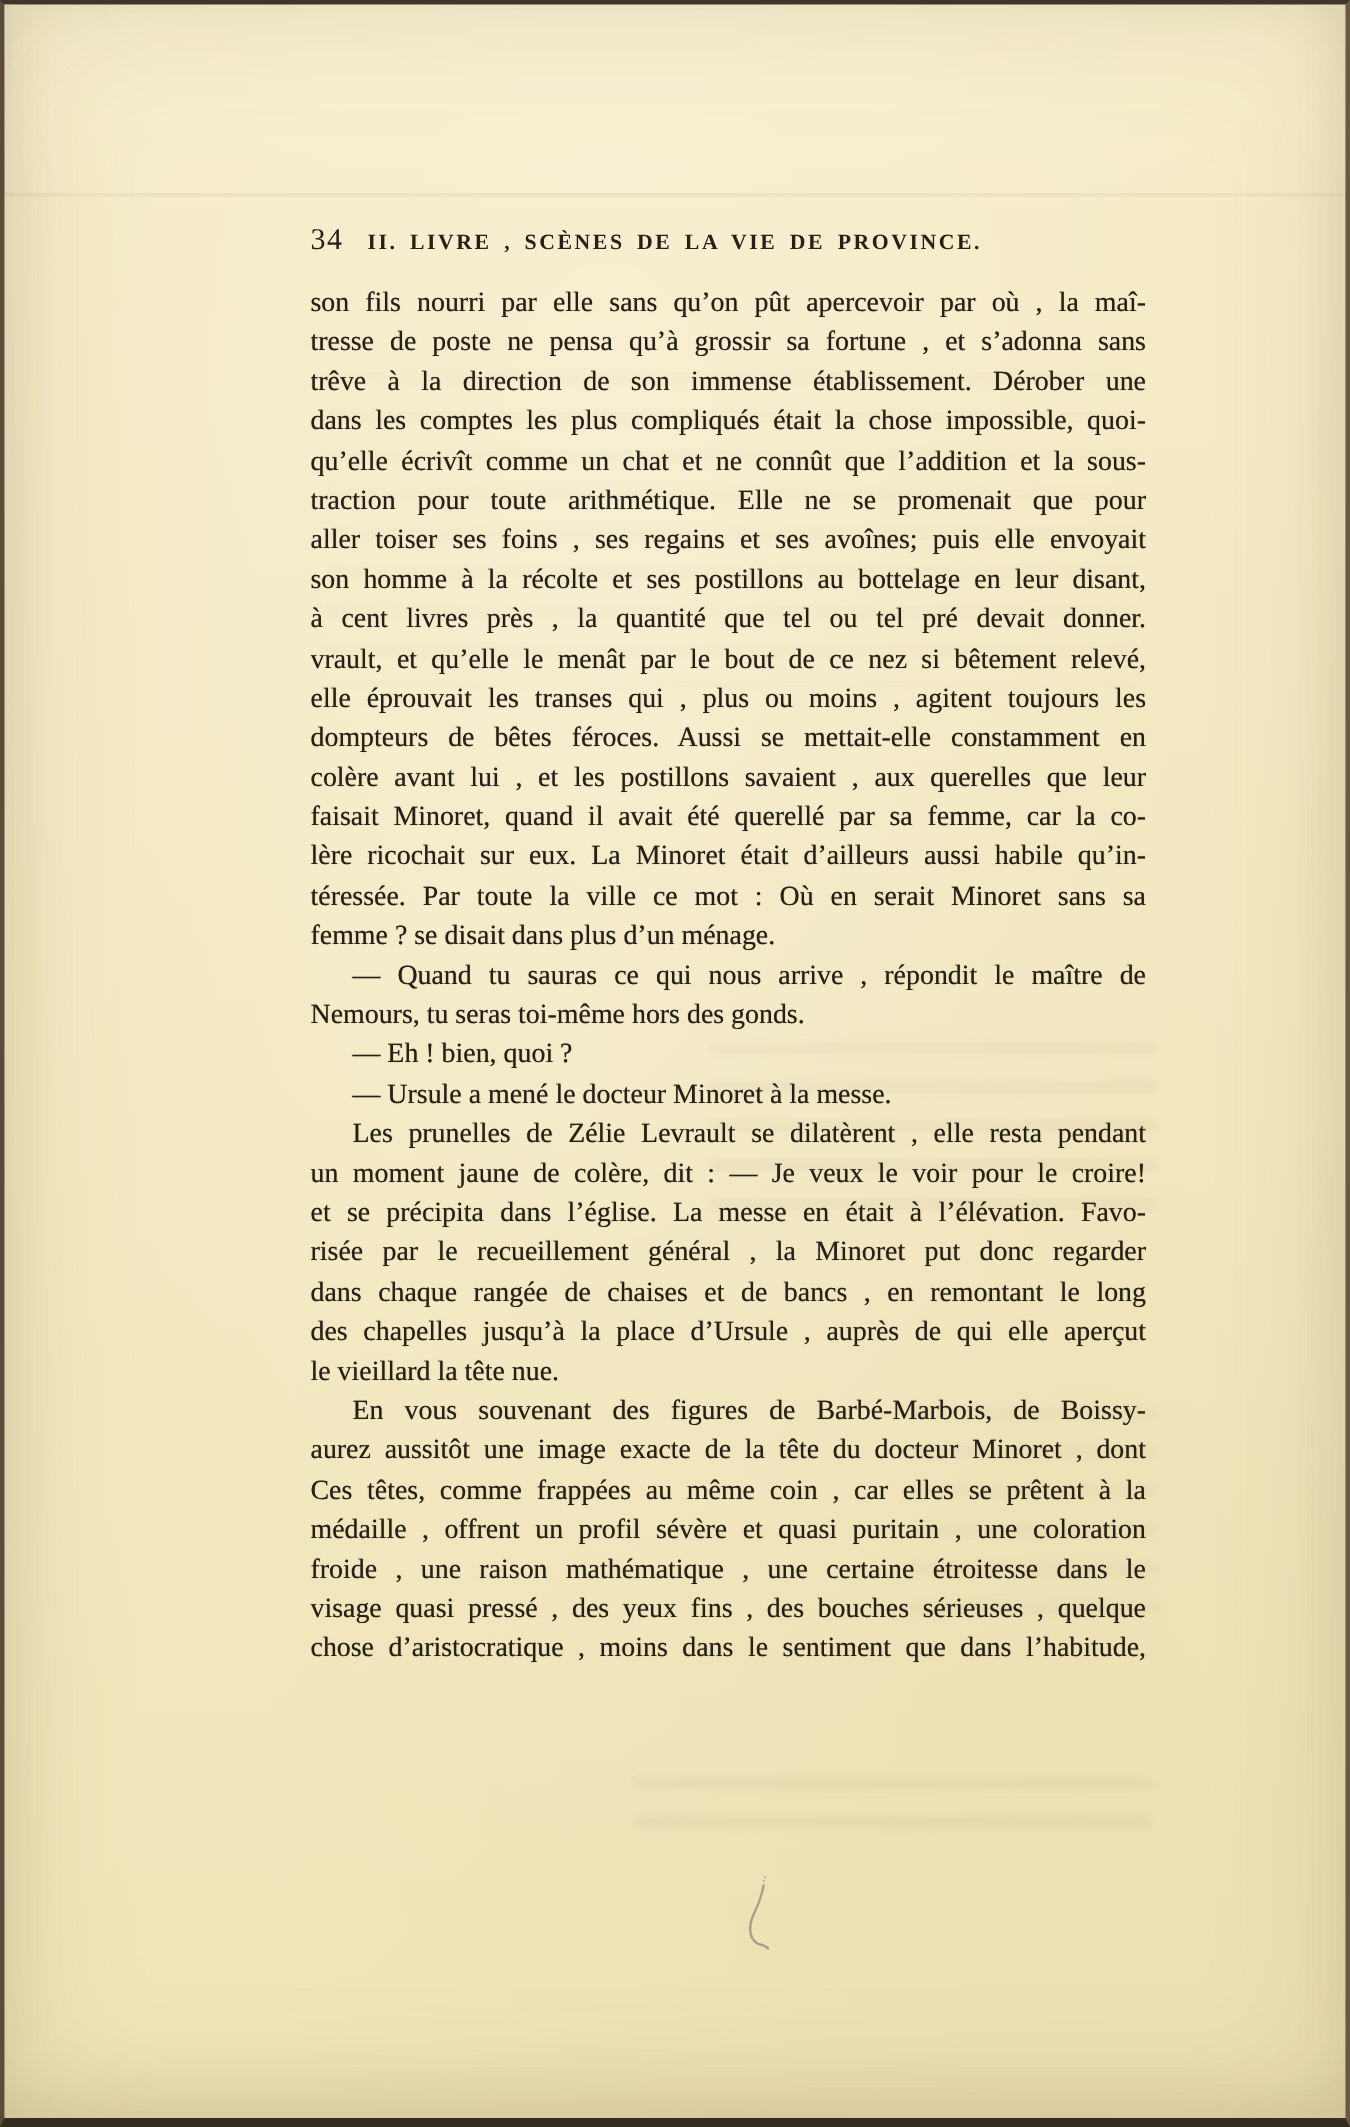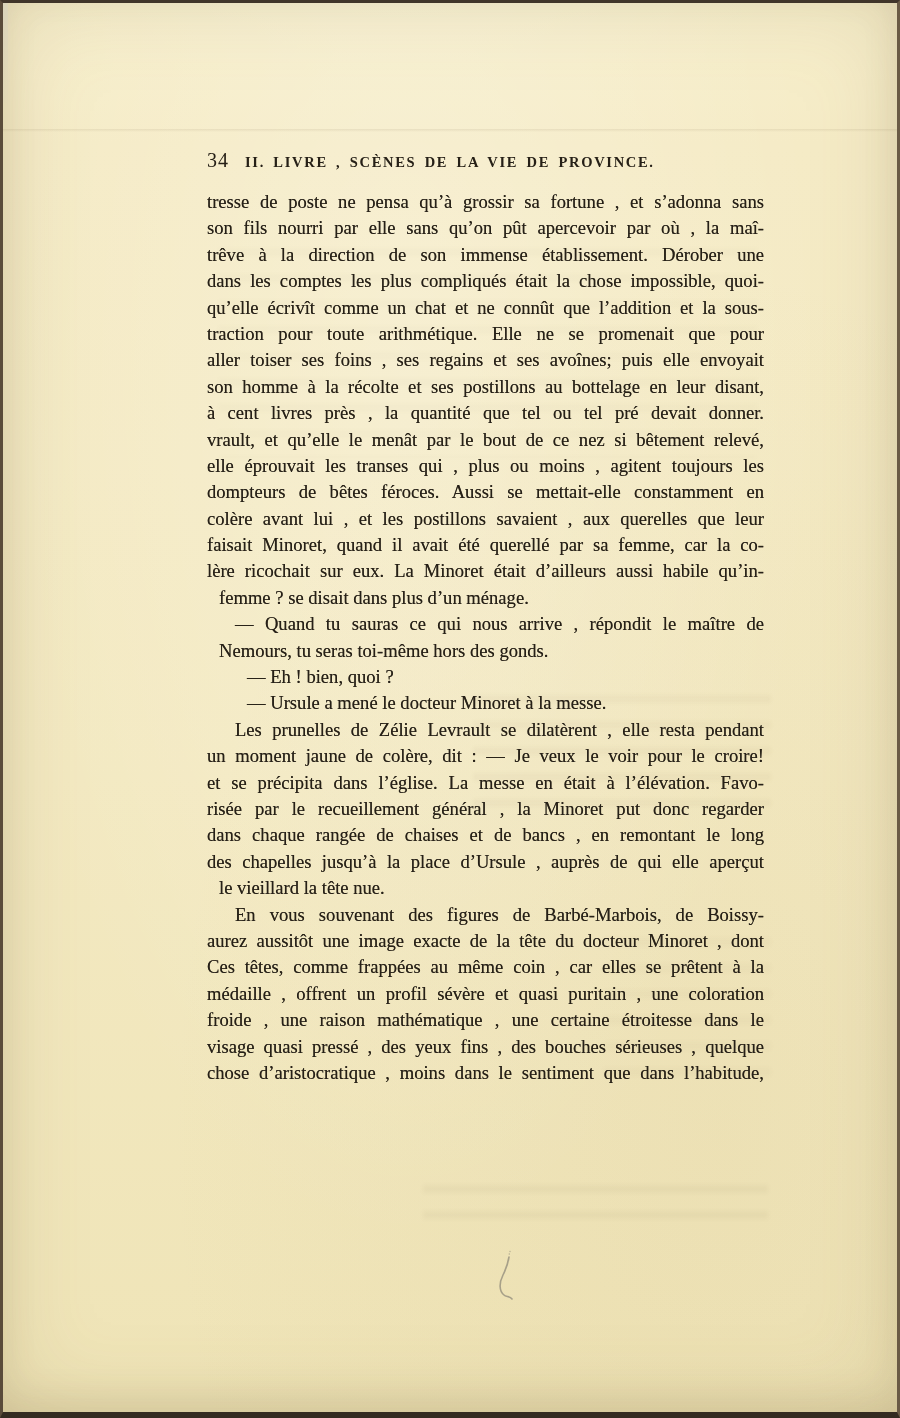--- a/index.html
+++ b/index.html
@@ -69,21 +69,21 @@
     font-size:18.6px;line-height:26.4px;
     color:var(--ink-solid,#262017);
     text-shadow:0 0 .5px rgba(38,32,23,.65);
   }
   .line{
     height:26.4px;overflow:hidden;
     text-align:justify;
     text-align-last:justify;
     white-space:normal;
   }
-  .line.endline{text-align-last:left;margin-left:12px;}
+  .line.endline{text-align-last:left;}
   .line.indent{text-indent:28px;}
   .ghost{
     position:absolute;
     background:repeating-linear-gradient(180deg,
       rgba(110,95,60,.10) 0px, rgba(110,95,60,.10) 8px,
       transparent 8px, transparent 26px);
     filter:blur(2px);
     opacity:.45;
     pointer-events:none;
   }
@@ -108,35 +108,36 @@
   <div class="ghost g1"></div>
   <div class="ghost g2"></div>
   <div class="ghost g3"></div>
 
   <div class="header-row">
     <span class="page-number">34</span>
     <span class="running-header">II. LIVRE , SCÈNES DE LA VIE DE PROVINCE.</span>
   </div>
 
   <div class="text-block" id="text-block">
+      <div class="line">son fils nourri par elle sans qu’on pût apercevoir par où , la maî-</div>
       <div class="line">tresse de poste ne pensa qu’à grossir sa fortune , et s’adonna sans</div>
-      <div class="line">son fils nourri par elle sans qu’on pût apercevoir par où , la maî-</div>
       <div class="line">trêve à la direction de son immense établissement. Dérober une</div>
       <div class="line">dans les comptes les plus compliqués était la chose impossible, quoi-</div>
       <div class="line">qu’elle écrivît comme un chat et ne connût que l’addition et la sous-</div>
       <div class="line">traction pour toute arithmétique. Elle ne se promenait que pour</div>
       <div class="line">aller toiser ses foins , ses regains et ses avoînes; puis elle envoyait</div>
       <div class="line">son homme à la récolte et ses postillons au bottelage en leur disant,</div>
       <div class="line">à cent livres près , la quantité que tel ou tel pré devait donner.</div>
       <div class="line">vrault, et qu’elle le menât par le bout de ce nez si bêtement relevé,</div>
       <div class="line">elle éprouvait les transes qui , plus ou moins , agitent toujours les</div>
       <div class="line">dompteurs de bêtes féroces. Aussi se mettait-elle constamment en</div>
       <div class="line">colère avant lui , et les postillons savaient , aux querelles que leur</div>
       <div class="line">faisait Minoret, quand il avait été querellé par sa femme, car la co-</div>
       <div class="line">lère ricochait sur eux. La Minoret était d’ailleurs aussi habile qu’in-</div>
+      <div class="line">téressée. Par toute la ville ce mot : Où en serait Minoret sans sa</div>
       <div class="line endline">femme ? se disait dans plus d’un ménage.</div>
       <div class="line indent">— Quand tu sauras ce qui nous arrive , répondit le maître de</div>
       <div class="line endline">Nemours, tu seras toi-même hors des gonds.</div>
       <div class="line indent endline">— Eh ! bien, quoi ?</div>
       <div class="line indent endline">— Ursule a mené le docteur Minoret à la messe.</div>
       <div class="line indent">Les prunelles de Zélie Levrault se dilatèrent , elle resta pendant</div>
       <div class="line">un moment jaune de colère, dit : — Je veux le voir pour le croire!</div>
       <div class="line">et se précipita dans l’église. La messe en était à l’élévation. Favo-</div>
       <div class="line">risée par le recueillement général , la Minoret put donc regarder</div>
       <div class="line">dans chaque rangée de chaises et de bancs , en remontant le long</div>

